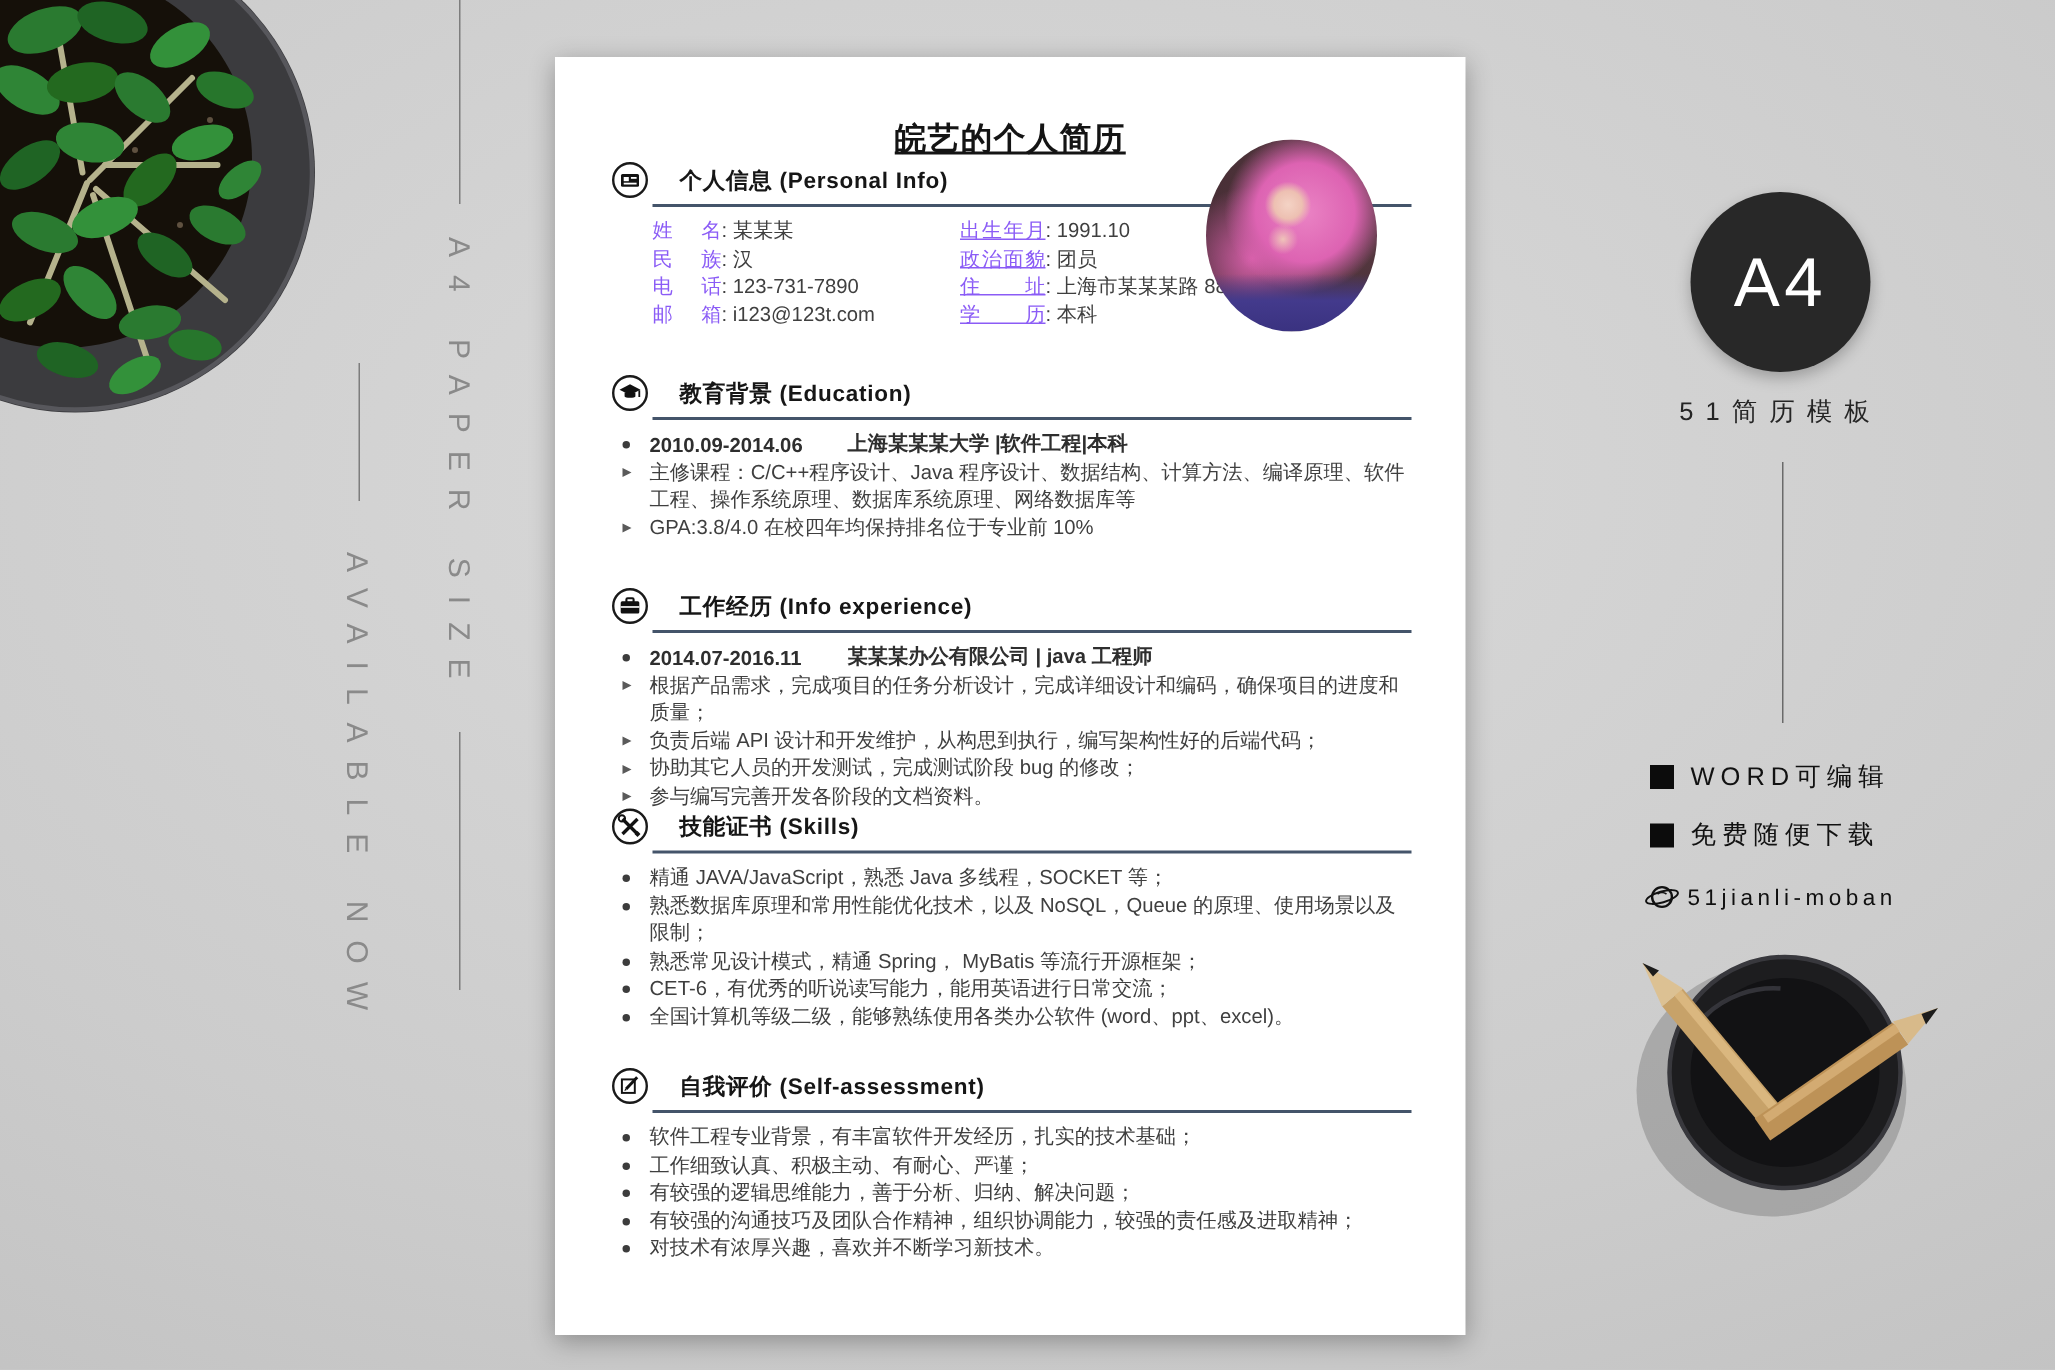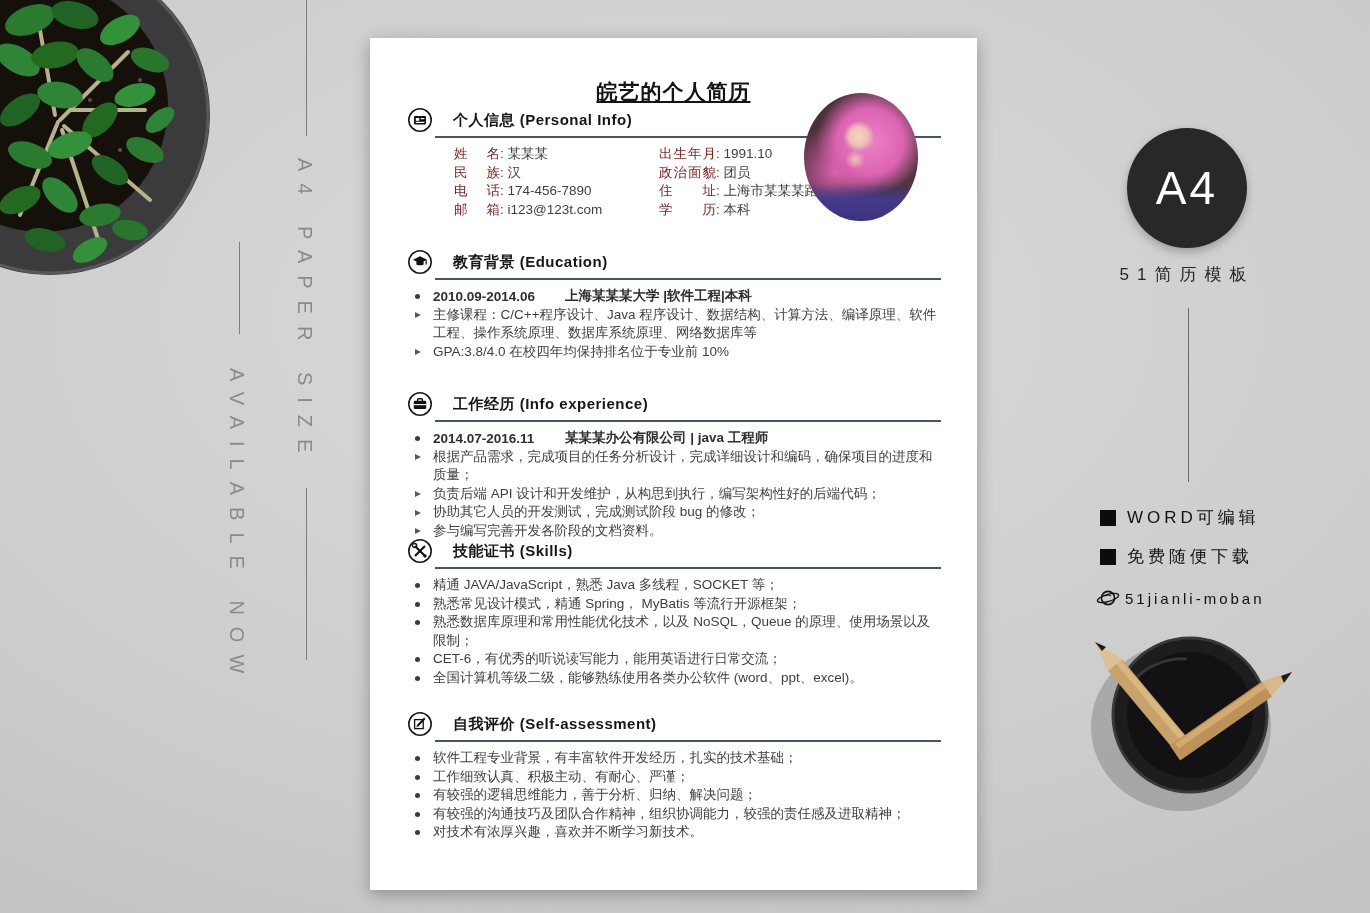--- a/index.html
+++ b/index.html
@@ -68,23 +68,23 @@
   .sec { position:absolute; left:37px; width:534px; }
   .sec-head { display:flex; align-items:center; gap:20px; height:26px; }
   .sec-icon { width:26px; height:26px; flex:none; }
   .sec-title { font-size:15px; font-weight:bold; color:#161616; letter-spacing:.5px; white-space:nowrap; }
   .sec-line { height:2px; background:#44546a; margin:3px 0 0 28px; }
   .sec-body { margin-top:7px; font-size:13.5px; color:#3f3f3f; }
   
   .pi-wrap { position:relative; margin-left:28px; }
   .pi-row  { height:18.6px; line-height:18.6px; white-space:nowrap; }
   .pi-col.right { position:absolute; left:205px; top:0; }
-  .plab { display:inline-block; text-align:justify; text-align-last:justify; color:#7f1d1d;margin-left:19px; }
+  .plab { display:inline-block; text-align:justify; text-align-last:justify; color:#8b5cf6; }
   .pi-col.left  .plab { width:46px; }
-  .pi-col.right .plab { width:57px; }
+  .pi-col.right .plab { width:57px;text-decoration:underline; }
   .colon::before { content:": "; white-space:pre; }
   
   .row-head { display:flex; align-items:center; height:18.5px; margin-left:8px;
               font-weight:bold; color:#2e2e2e; white-space:nowrap; }
   .dot { width:5px; height:5px; border-radius:50%; background:#3c3c3c; margin-right:13px; flex:none; }
   .period { width:132px; flex:none; }
   .drow { display:flex; margin-left:8px; line-height:18.5px; }
   .arrow { flex:none; width:0; height:0; margin:6.5px 12px 0 0;
            border-left:6px solid #5a5a5a; border-top:3.5px solid transparent; border-bottom:3.5px solid transparent; }
   .drow .dot { margin-top:7px; }
@@ -167,21 +167,21 @@
       </div>
       <div class="sec-line"></div>
       <div class="sec-body">
         <div class="pi-wrap">
           <div class="pi-col left">
 
               <div class="pi-row"><span class="plab">姓名</span><span class="colon"></span><span class="pval">某某某</span></div>
 
               <div class="pi-row"><span class="plab">民族</span><span class="colon"></span><span class="pval">汉</span></div>
 
-              <div class="pi-row"><span class="plab">电话</span><span class="colon"></span><span class="pval">174-456-7890</span></div>
+              <div class="pi-row"><span class="plab">电话</span><span class="colon"></span><span class="pval">123-731-7890</span></div>
 
               <div class="pi-row"><span class="plab">邮箱</span><span class="colon"></span><span class="pval">i123@123t.com</span></div>
             </div>
           <div class="pi-col right">
 
               <div class="pi-row"><span class="plab">出生年月</span><span class="colon"></span><span class="pval">1991.10</span></div>
 
               <div class="pi-row"><span class="plab">政治面貌</span><span class="colon"></span><span class="pval">团员</span></div>
 
               <div class="pi-row"><span class="plab">住址</span><span class="colon"></span><span class="pval">上海市某某某路 888 号</span></div>
@@ -281,26 +281,26 @@
       <div class="sec-body">
         <div>
 
             <div class="drow">
               <span class="dot"></span>
               <span class="dtext">精通 JAVA/JavaScript，熟悉 Java 多线程，SOCKET 等；</span>
             </div>
 
             <div class="drow">
               <span class="dot"></span>
+              <span class="dtext">熟悉数据库原理和常用性能优化技术，以及 NoSQL，Queue 的原理、使用场景以及限制；</span>
+            </div>
+
+            <div class="drow">
+              <span class="dot"></span>
               <span class="dtext">熟悉常见设计模式，精通 Spring， MyBatis 等流行开源框架；</span>
-            </div>
-
-            <div class="drow">
-              <span class="dot"></span>
-              <span class="dtext">熟悉数据库原理和常用性能优化技术，以及 NoSQL，Queue 的原理、使用场景以及限制；</span>
             </div>
 
             <div class="drow">
               <span class="dot"></span>
               <span class="dtext">CET-6，有优秀的听说读写能力，能用英语进行日常交流；</span>
             </div>
 
             <div class="drow">
               <span class="dot"></span>
               <span class="dtext">全国计算机等级二级，能够熟练使用各类办公软件 (word、ppt、excel)。</span>

